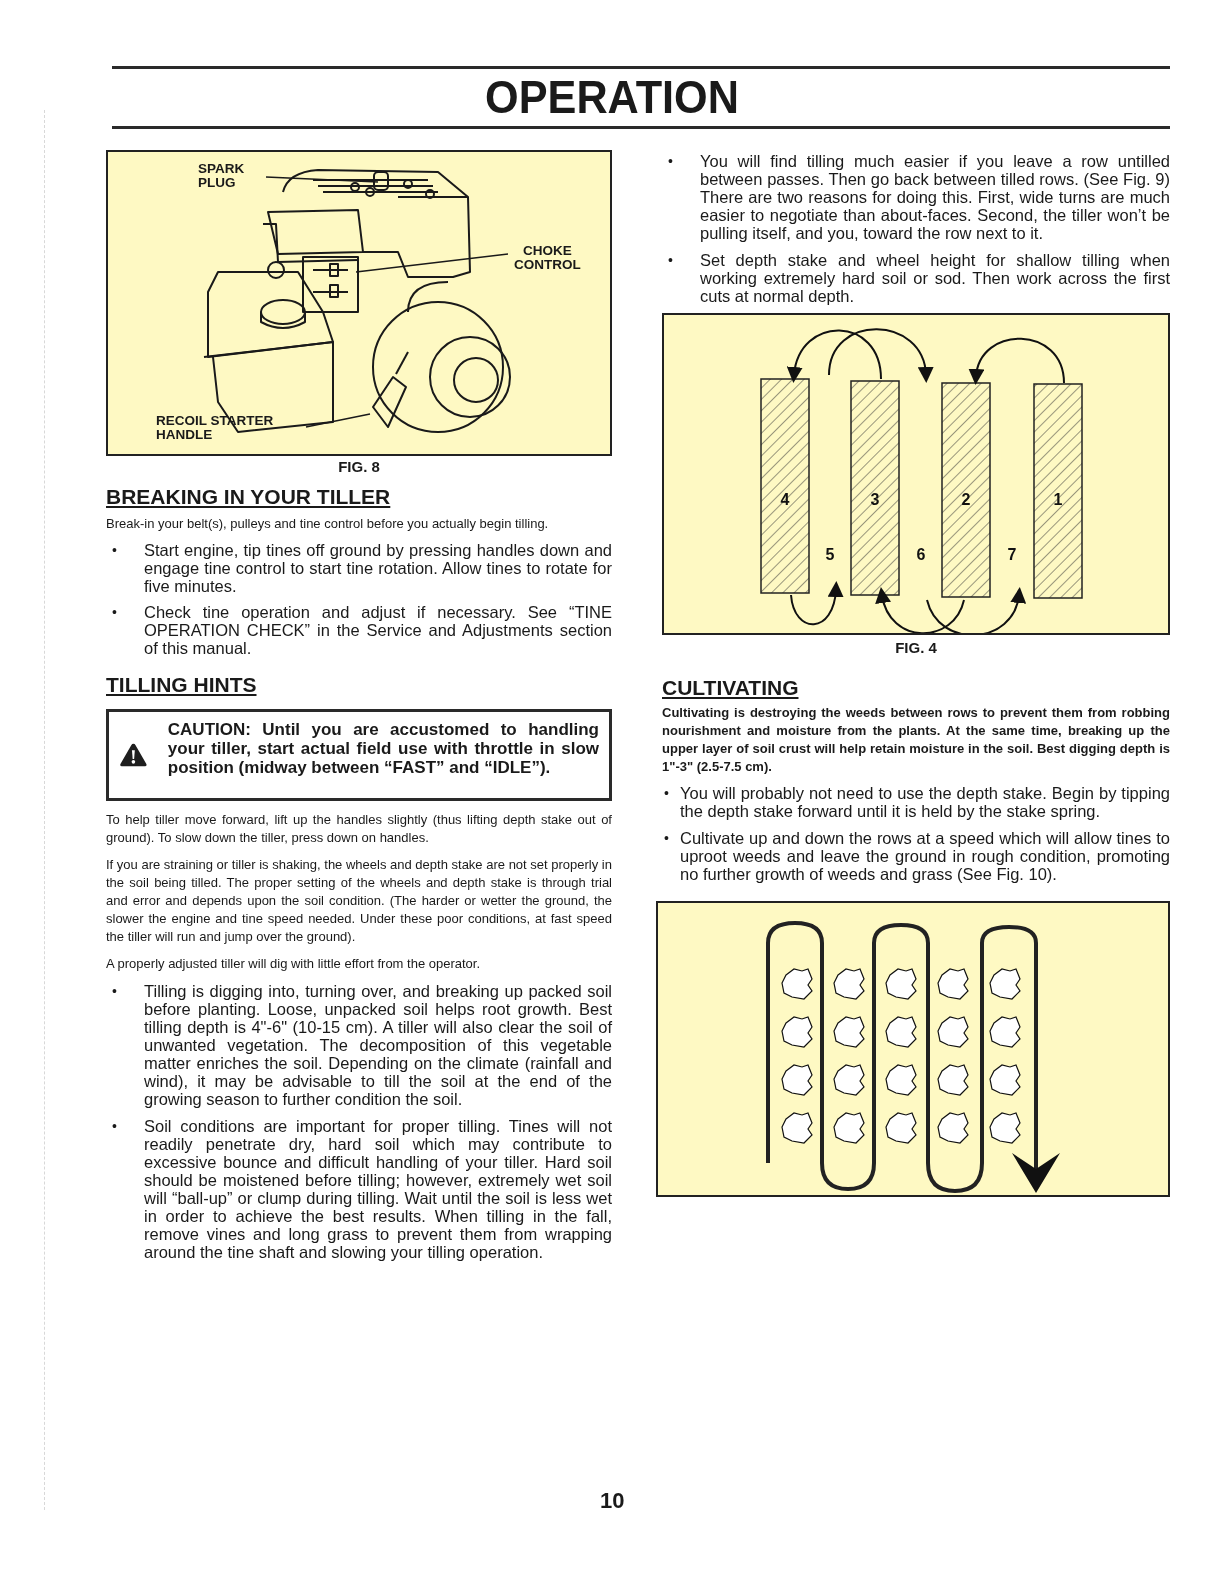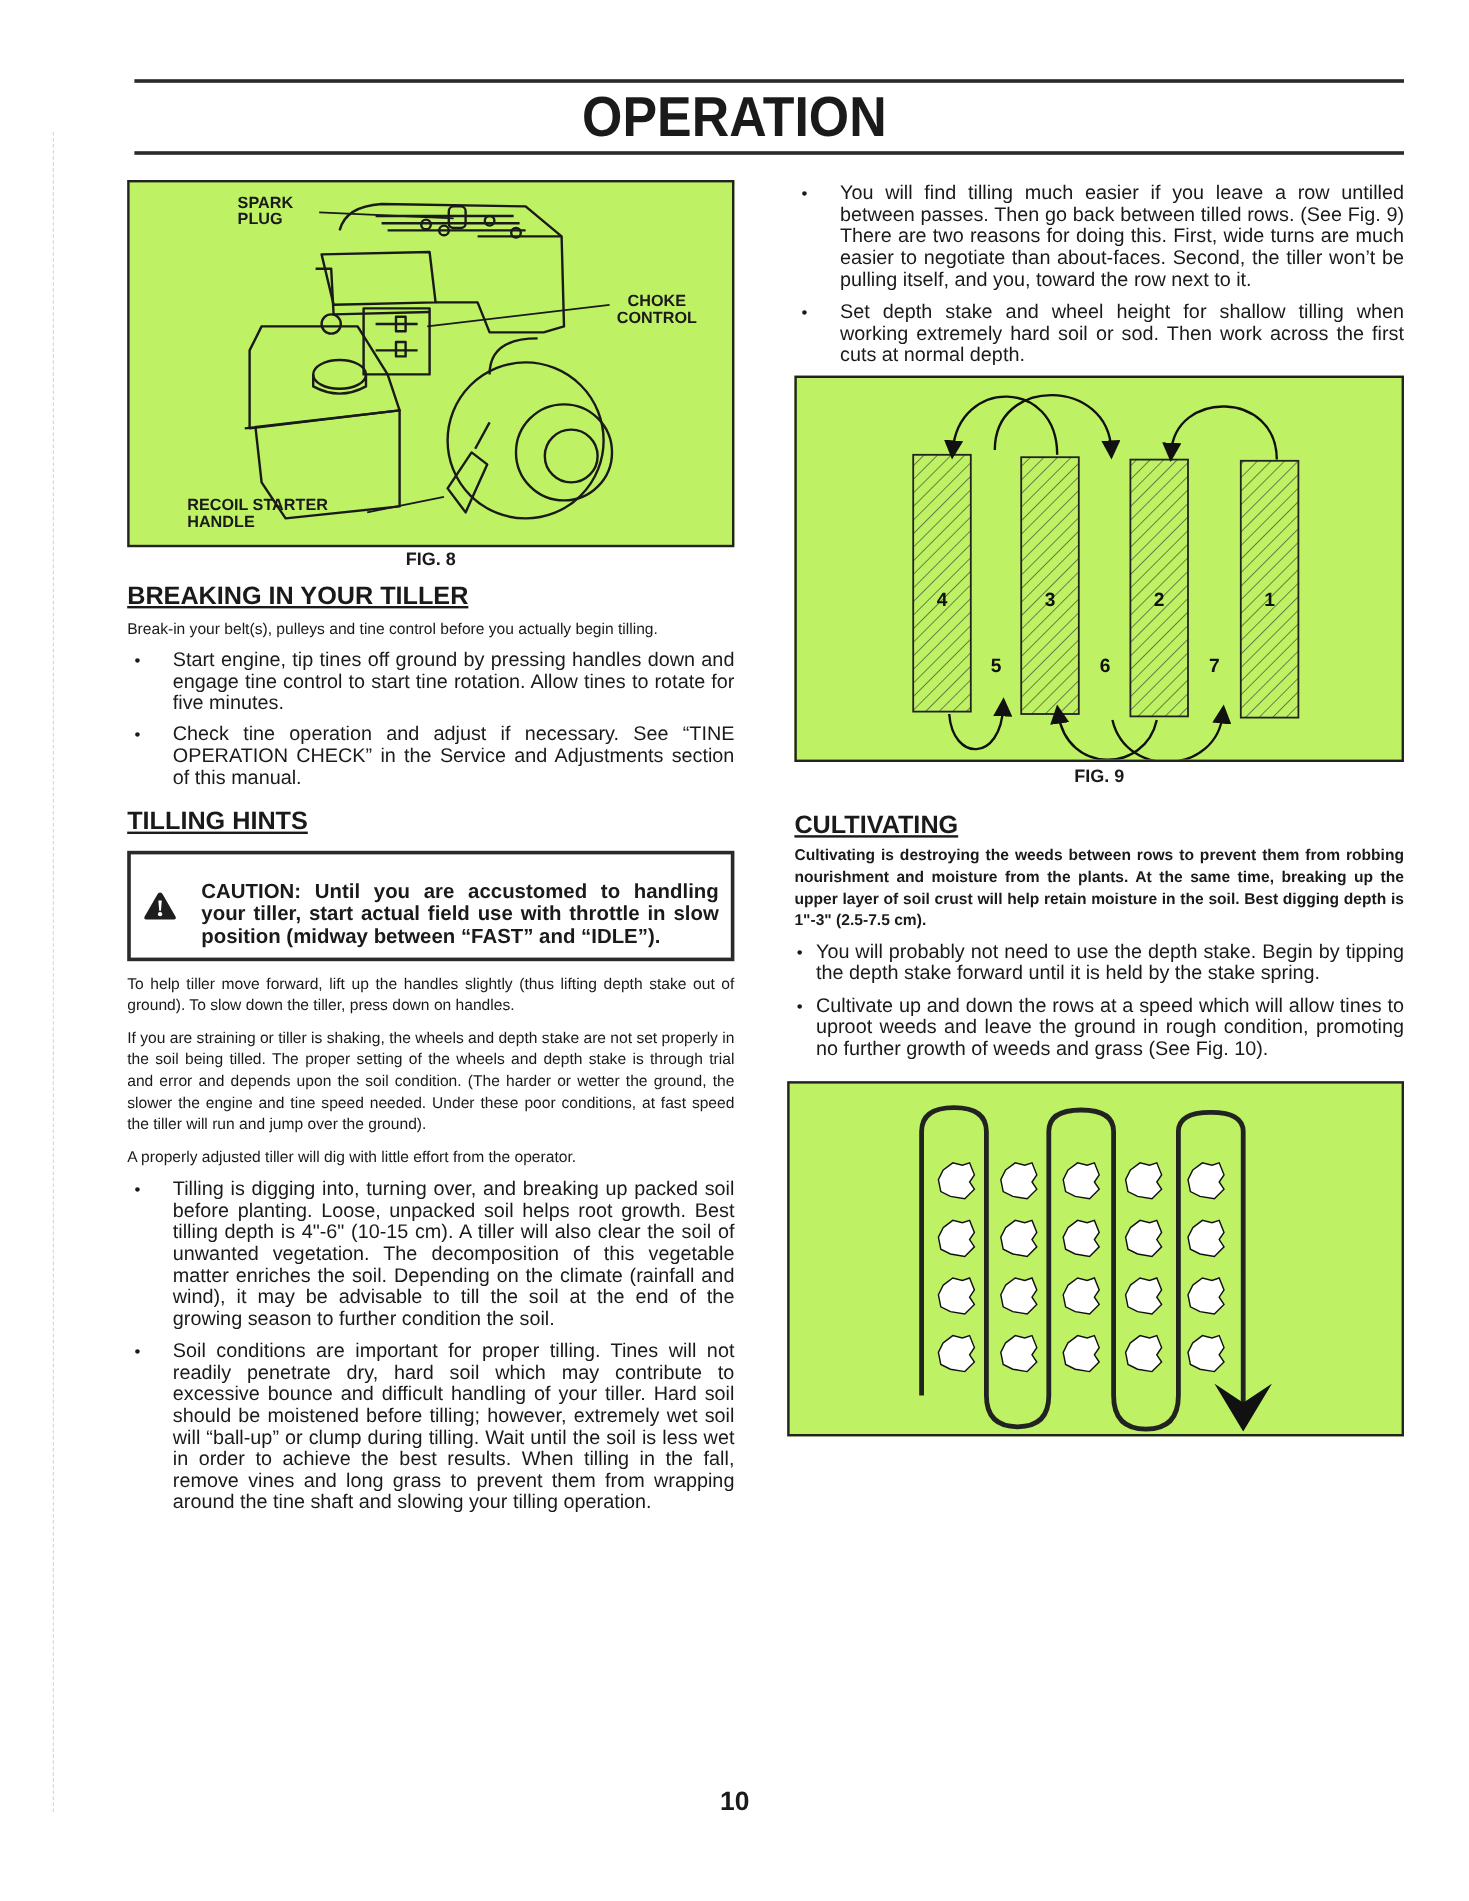--- a/index.html
+++ b/index.html
@@ -16,33 +16,33 @@
   .rule.bottom { top: 126px; }
   .page-title {
     position: absolute; left: 0; width: 1224px; top: 70px; text-align: center;
     font-size: 47px; font-weight: bold; letter-spacing: 0px; transform: scaleX(0.92);
     line-height: 54px; color: #1a1a1a;
   }
   .col { position: absolute; }
   .col.left { left: 106px; top: 150px; width: 506px; }
   .col.right { left: 662px; top: 150px; width: 508px; }
 
-  .figure-box { border: 2px solid #222; position: relative; background: #bef264; }
+  .figure-box { border: 2px solid #222; position: relative; background: #fef9c3; }
   .fig-caption { text-align: center; font-weight: bold; font-size: 15px; margin-top: 6px; }
 
   .p { font-size: 13px; line-height: 18px; margin: 0; text-align: justify; }
   .h2 { font-size: 21px; font-weight: bold; margin: 0; line-height: 24px; text-decoration: underline; }
   ul.bullets { list-style: none; margin: 0; padding: 0; }
   ul.bullets li { position: relative; padding-left: 38px; font-size: 16.5px; line-height: 18px; text-align: justify; }
   ul.bullets li .dot { position: absolute; left: 6px; top: 0; font-size: 14px; }
   ul.bullets.tight li { padding-left: 18px; }
   ul.bullets.tight li .dot { left: 2px; }
 
   .caution-box {
-    border: 3px solid #2a2a2a; padding: 8px 10px; display: flex; align-items: flex-end; gap: 20px;
+    border: 3px solid #2a2a2a; padding: 8px 10px; display: flex; align-items: flex-start; gap: 20px;
   }
   .caution-text { font-size: 17px; font-weight: bold; line-height: 19px; text-align: justify; }
 
   .label { position: absolute; font-size: 13.5px; font-weight: bold; line-height: 14px; }
   .page-number { position: absolute; left: 600px; top: 1488px; font-size: 22px; font-weight: bold; }
 </style>
 </head>
 <body>
 
 <div class="margin-line"></div>
@@ -170,21 +170,21 @@
         <text x="121" y="190">4</text>
         <text x="211" y="190">3</text>
         <text x="302" y="190">2</text>
         <text x="394" y="190">1</text>
         <text x="166" y="245">5</text>
         <text x="257" y="245">6</text>
         <text x="348" y="245">7</text>
       </g>
     </svg>
   </div>
-  <div class="fig-caption" style="margin-top:4px;">FIG. 9</div>
+  <div class="fig-caption" style="margin-top:4px;">FIG. 4</div>
 
   <h2 class="h2" style="margin-top:20px;">CULTIVATING</h2>
   <p class="p" style="margin-top:4px;font-weight:bold;">Cultivating is destroying the weeds between rows to prevent them from robbing nourishment and moisture from the plants. At the same time, breaking up the upper layer of soil crust will help retain moisture in the soil. Best digging depth is 1"-3" (2.5-7.5 cm).</p>
   <ul class="bullets tight" style="margin-top:8px;">
     <li><span class="dot">•</span><span>You will probably not need to use the depth stake. Begin by tipping the depth stake forward until it is held by the stake spring.</span></li>
     <li style="margin-top:9px;"><span class="dot">•</span><span>Cultivate up and down the rows at a speed which will allow tines to uproot weeds and leave the ground in rough condition, promoting no further growth of weeds and grass (See Fig. 10).</span></li>
   </ul>
 
   <div class="figure-box" style="height:292px;margin-top:18px;margin-left:-6px;">
     <svg width="510" height="292" viewBox="0 0 510 292" style="position:absolute;left:0;top:0;">

